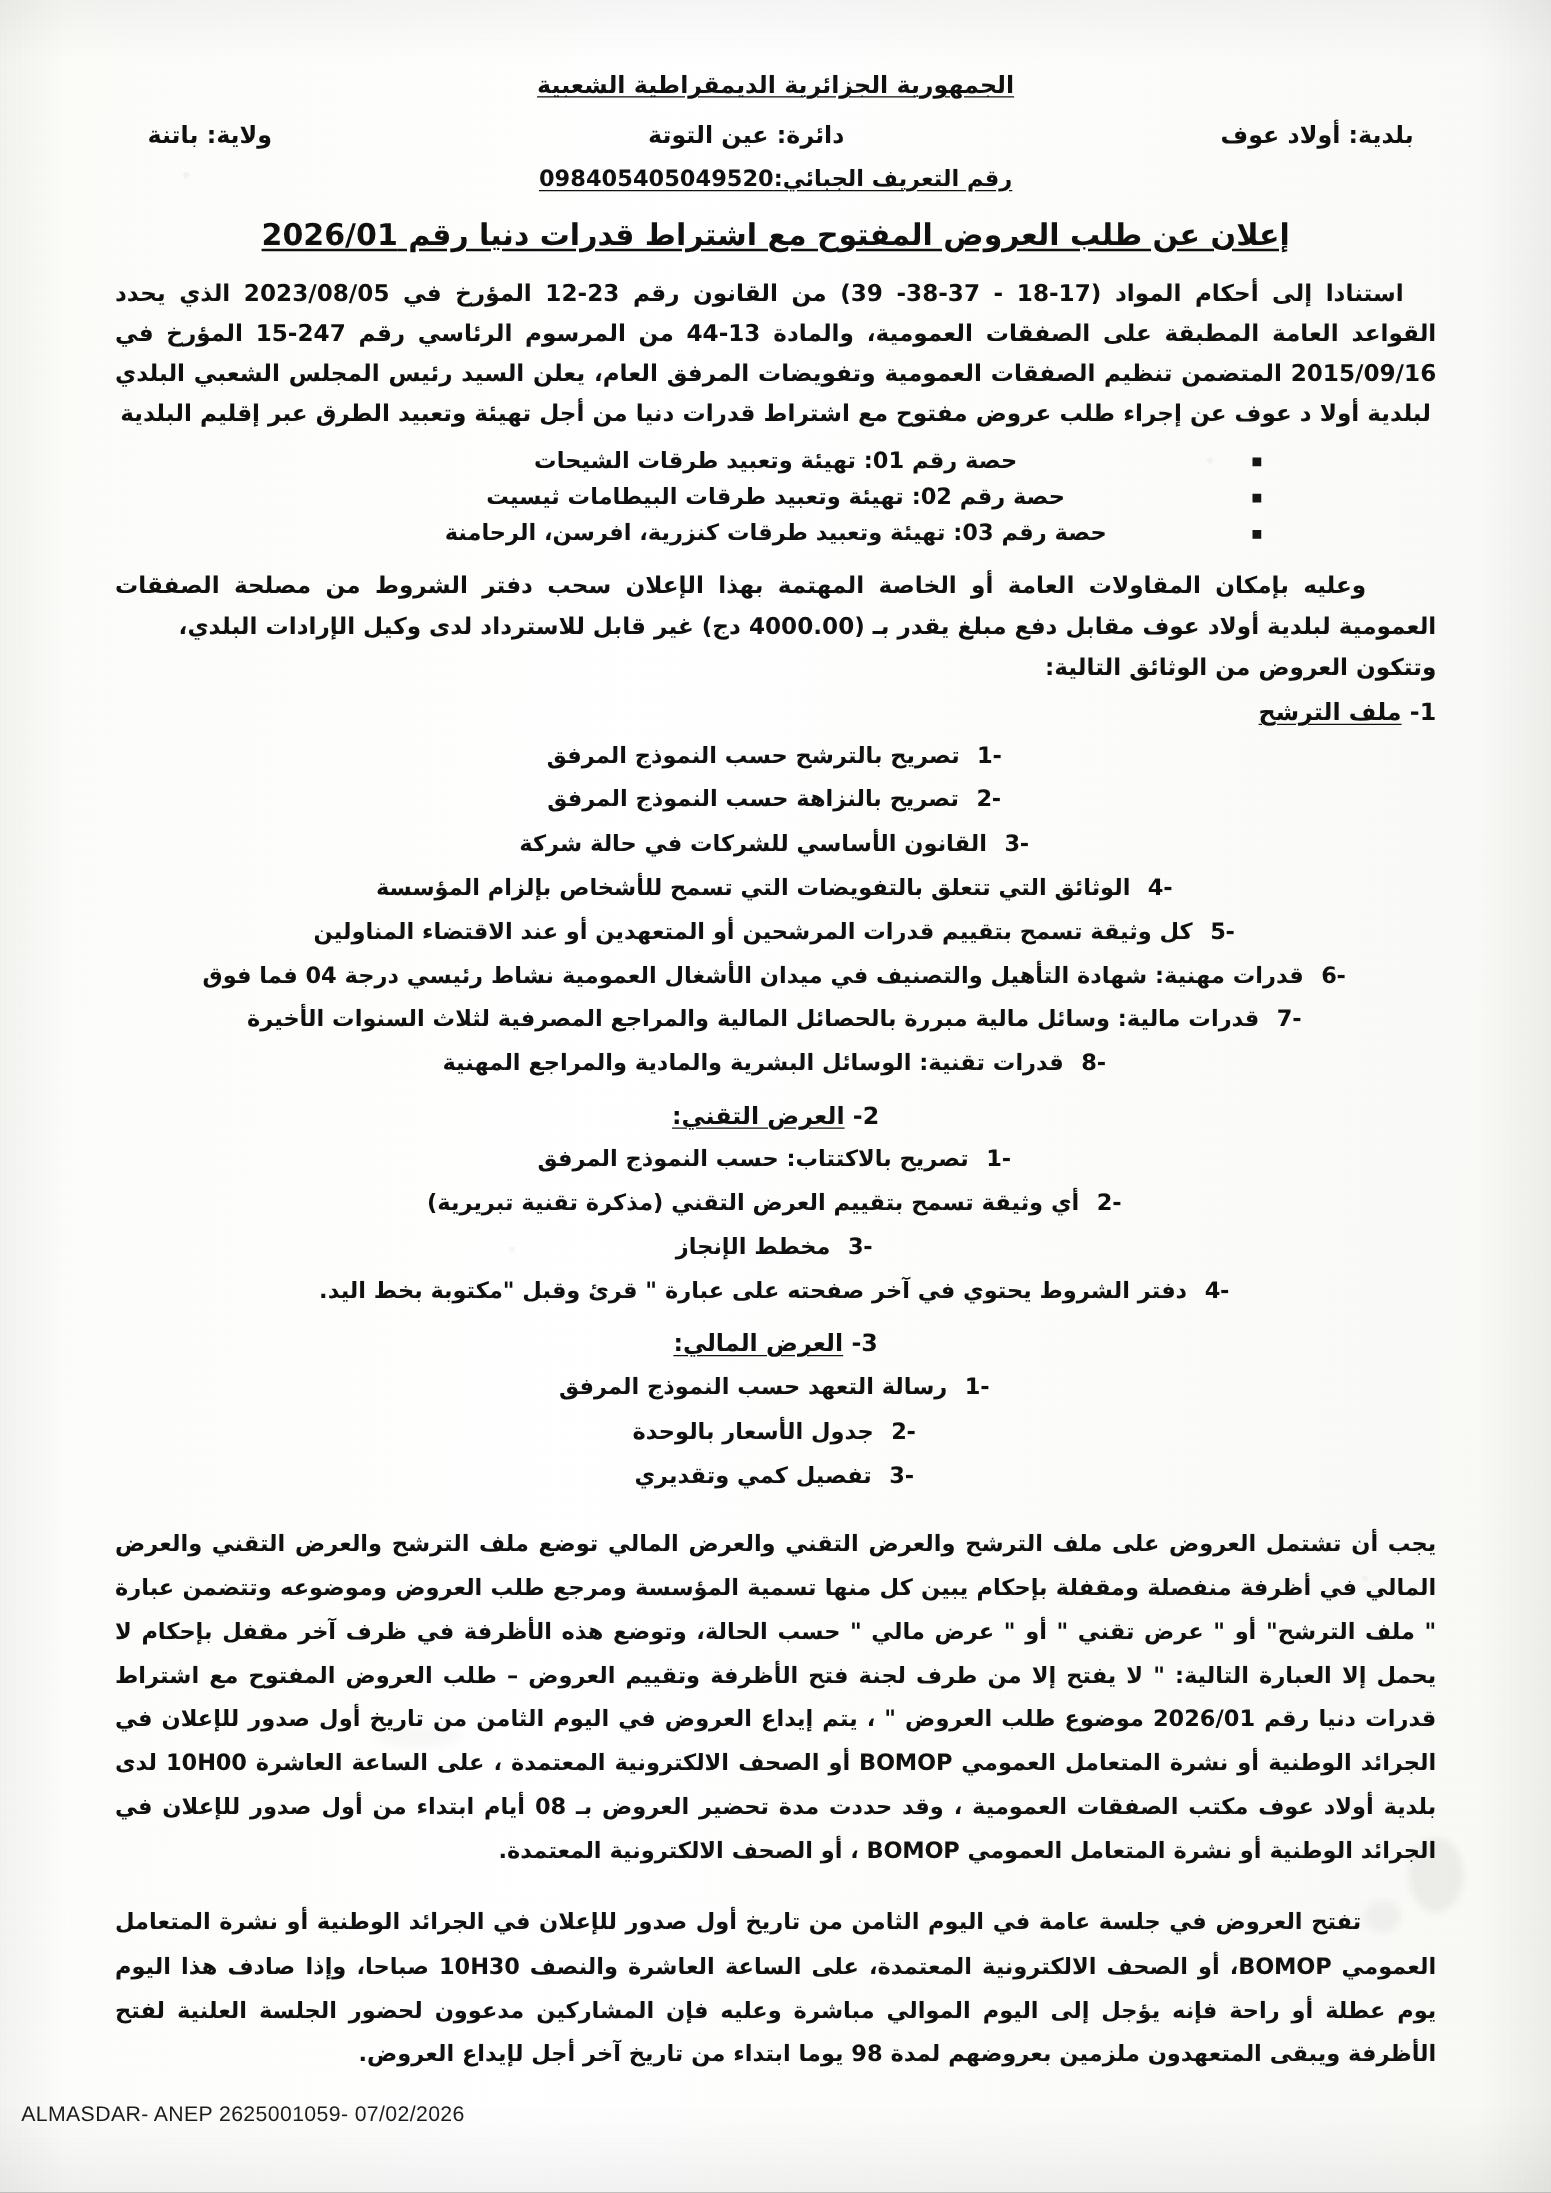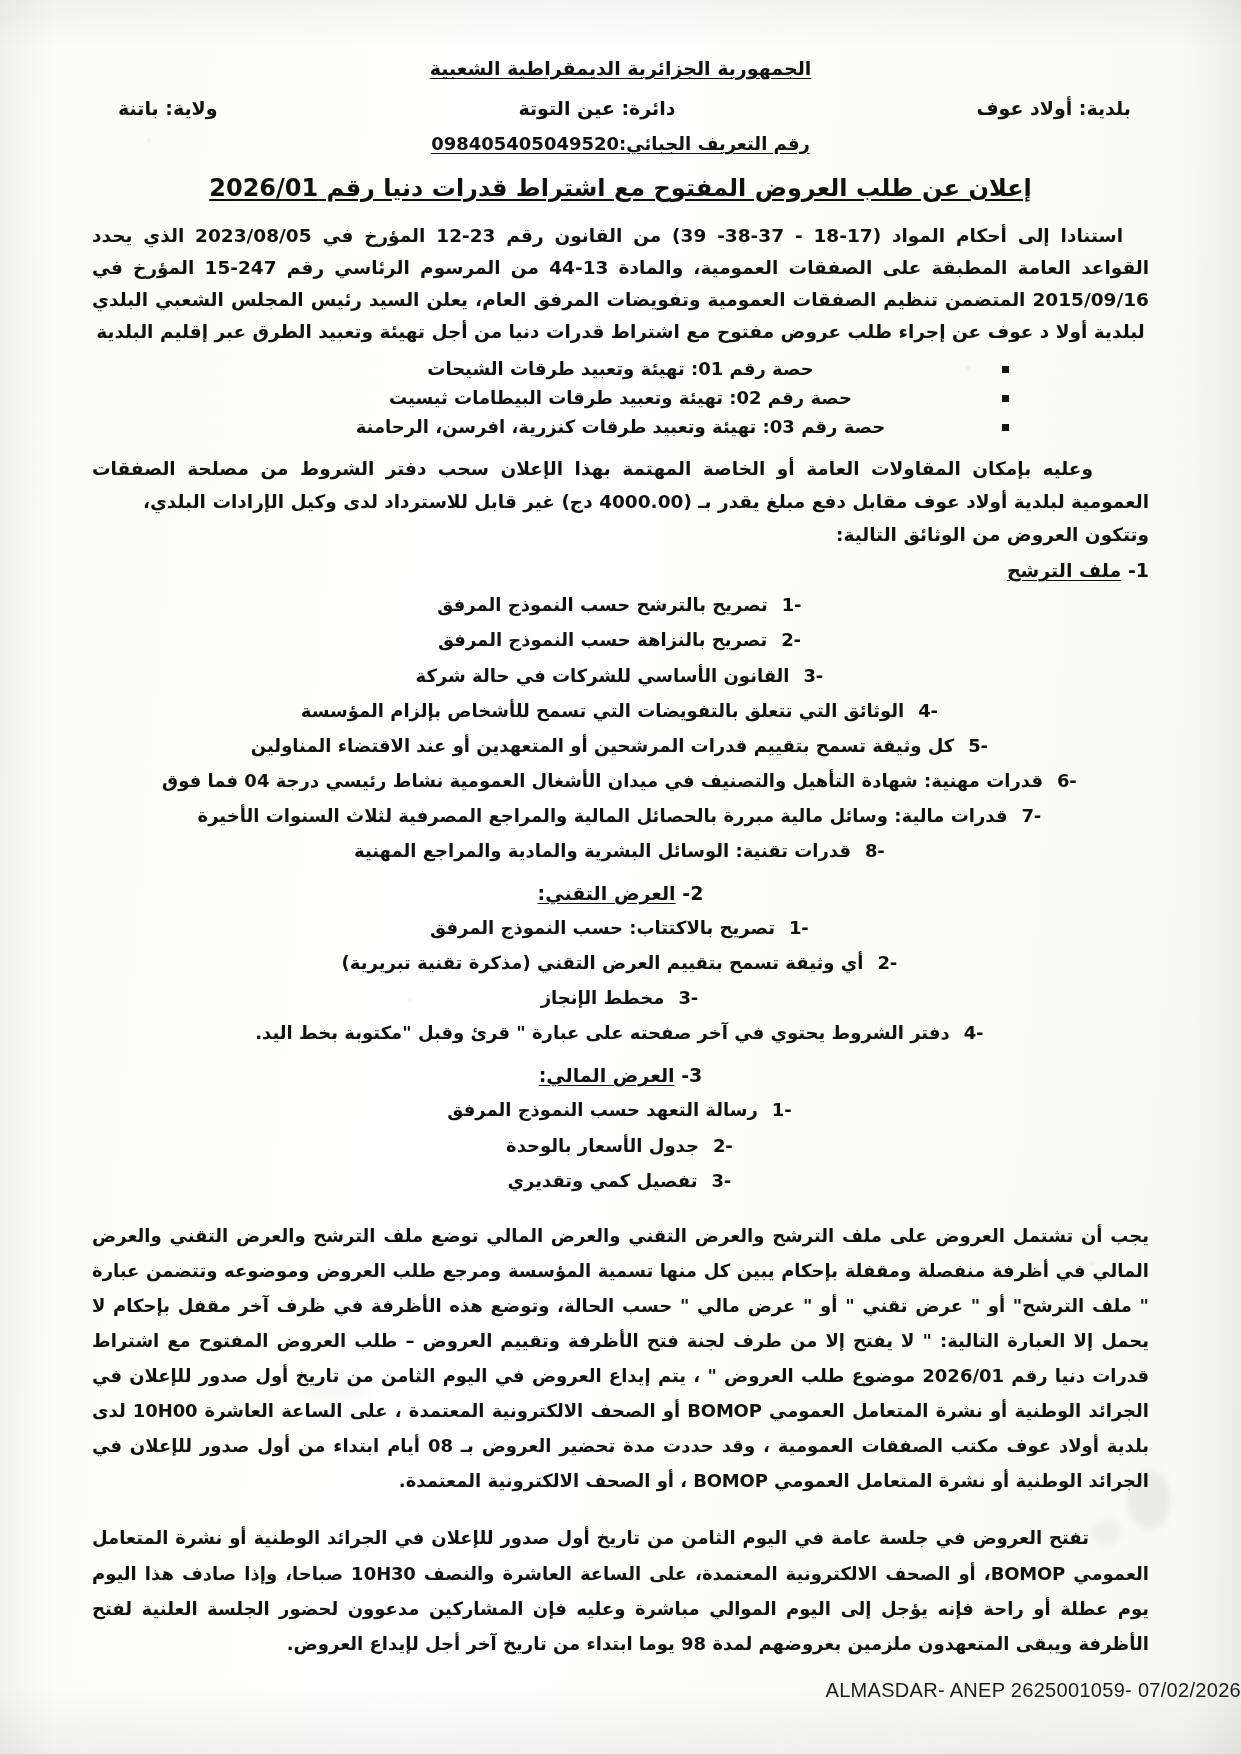--- a/index.html
+++ b/index.html
@@ -162,26 +162,26 @@
     line-height: 1.95;
     text-align: justify;
     text-align-last: right;
     margin-top: 20px;
   }
   .tail .indent { display: inline-block; width: 60px; }
   .tail + .tail { margin-top: 22px; }
 
   .footer {
     position: absolute;
-    left: 0;
+    left: 17px;
     right: 0;
     bottom: 52px;
-    text-align: right;
+    text-align: left;
     font-family: "Liberation Sans", sans-serif;
-    font-size: 20px;
+    font-size: 17px;
     color: #1b1b1b;
     letter-spacing: .3px;
     direction: ltr;
   }
   .smudge {
     position: absolute;
     pointer-events: none;
     border-radius: 50%;
     filter: blur(3px);
   }

